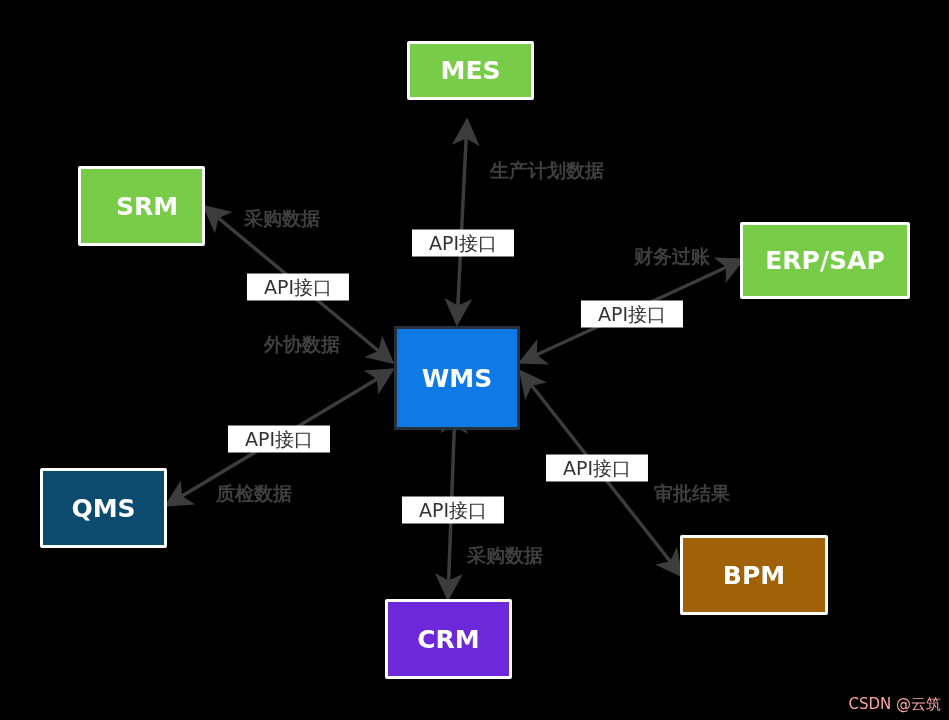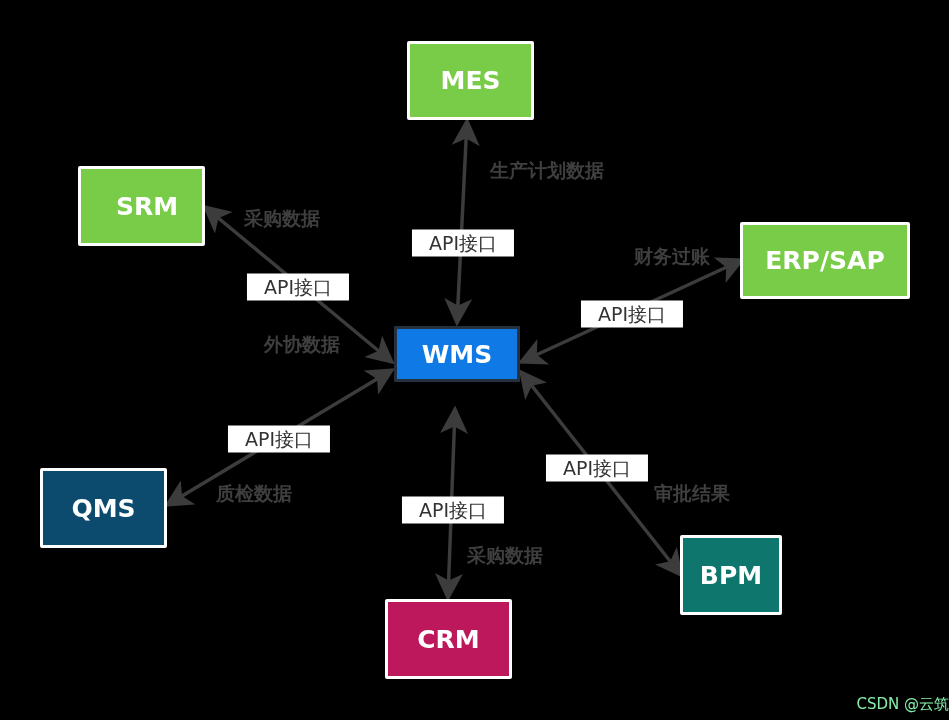--- a/index.html
+++ b/index.html
@@ -59,23 +59,23 @@
       position: absolute;
       color: #3f3f3f;
       font-family: "DejaVu Sans", "Liberation Sans", sans-serif;
       font-weight: bold;
       font-size: 19px;
       white-space: nowrap;
       transform: translate(-50%, -50%);
     }
     .watermark {
       position: absolute;
-      right: 0;
+      right: 8px;
       bottom: 6px;
-      color: #86efac;
+      color: #fca5a5;
       font-family: "DejaVu Sans", "Liberation Sans", sans-serif;
       font-size: 15px;
       white-space: nowrap;
     }
   </style>
 </head>
 <body>
 
 <div id="diagram">
   <svg id="edges" width="949" height="720" style="position:absolute;left:0;top:0;">
@@ -85,39 +85,39 @@
       </marker>
     </defs>
     <line x1="457" y1="323" x2="467" y2="121" stroke="#3c3c3c" stroke-width="3.5" marker-start="url(#arrowhead)" marker-end="url(#arrowhead)"></line>
     <line x1="392" y1="362" x2="205" y2="207" stroke="#3c3c3c" stroke-width="3.5" marker-start="url(#arrowhead)" marker-end="url(#arrowhead)"></line>
     <line x1="521" y1="362" x2="742" y2="260" stroke="#3c3c3c" stroke-width="3.5" marker-start="url(#arrowhead)" marker-end="url(#arrowhead)"></line>
     <line x1="392" y1="370" x2="167" y2="505" stroke="#3c3c3c" stroke-width="3.5" marker-start="url(#arrowhead)" marker-end="url(#arrowhead)"></line>
     <line x1="455" y1="409" x2="448" y2="598" stroke="#3c3c3c" stroke-width="3.5" marker-start="url(#arrowhead)" marker-end="url(#arrowhead)"></line>
     <line x1="521" y1="372" x2="681" y2="575" stroke="#3c3c3c" stroke-width="3.5" marker-start="url(#arrowhead)" marker-end="url(#arrowhead)"></line>
   </svg>
 
-  <div class="node blue" style="left: 394px; top: 326px; width: 126px; height: 56px; background: rgb(15, 122, 229);">
+  <div class="node blue" style="left: 394px; top: 326px; width: 126px; height: 104px; background: rgb(15, 122, 229);">
     <span>WMS</span>
   </div>
-  <div class="node green" style="left: 407px; top: 41px; width: 127px; height: 79px; background: rgb(120, 204, 72);">
+  <div class="node green" style="left: 407px; top: 41px; width: 127px; height: 59px; background: rgb(120, 204, 72);">
     <span>MES</span>
   </div>
   <div class="node green" style="left: 78px; top: 166px; width: 127px; height: 80px; background: rgb(120, 204, 72); padding-left: 11px;">
     <span>SRM</span>
   </div>
   <div class="node green" style="left: 740px; top: 222px; width: 170px; height: 77px; background: rgb(120, 204, 72);">
     <span>ERP/SAP</span>
   </div>
   <div class="node green" style="left: 40px; top: 468px; width: 127px; height: 80px; background: #0c4a6e;">
     <span>QMS</span>
   </div>
-  <div class="node green" style="left: 385px; top: 599px; width: 127px; height: 80px; background: #be185d;">
+  <div class="node green" style="left: 385px; top: 599px; width: 127px; height: 80px; background: #6d28d9;">
     <span>CRM</span>
   </div>
-  <div class="node green" style="left: 680px; top: 535px; width: 102px; height: 80px; background: #0f766e;">
+  <div class="node green" style="left: 680px; top: 535px; width: 148px; height: 80px; background: #a16207;">
     <span>BPM</span>
   </div>
 
   <div class="api-label" style="left:463px;top:243px;">API接口</div>
   <div class="api-label" style="left:298px;top:287px;">API接口</div>
   <div class="api-label" style="left:632px;top:314px;">API接口</div>
   <div class="api-label" style="left:279px;top:439px;">API接口</div>
   <div class="api-label" style="left:453px;top:510px;">API接口</div>
   <div class="api-label" style="left:597px;top:468px;">API接口</div>
 

